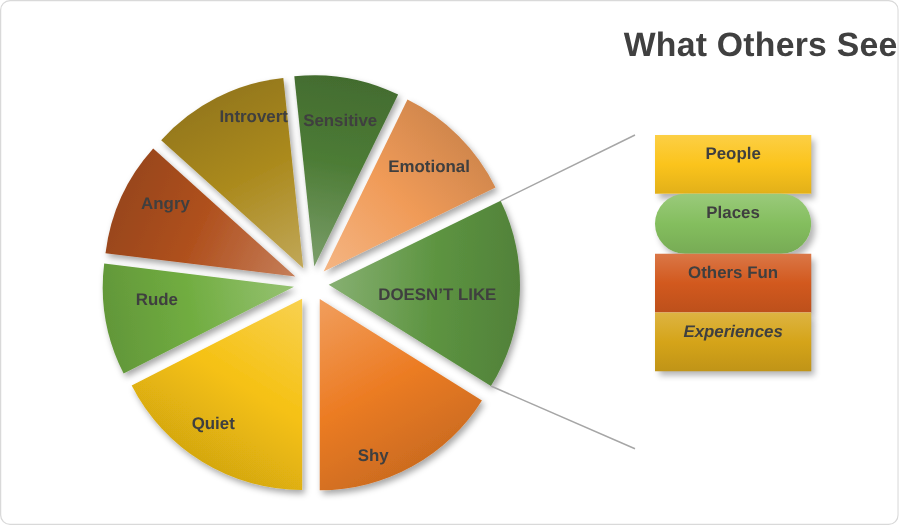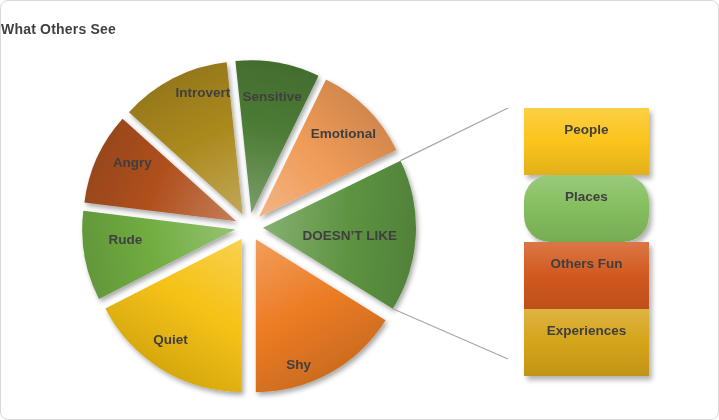--- a/index.html
+++ b/index.html
@@ -10,37 +10,37 @@
     background: #ffffff;
     border: 1px solid #d9d9d9;
     border-radius: 8px;
     overflow: hidden;
     font-family: "Liberation Sans", sans-serif;
   }
   .chart-title {
     position: absolute;
     top: 20px; left: 0; right: 0;
     margin: 0;
-    text-align: left;
-    font-size: 14px;
+    text-align: right;
+    font-size: 27px;
     font-weight: bold;
     color: #404040;
     letter-spacing: 0.2px;
   }
   #pie-svg { position: absolute; left: 0; top: 0; }
   .slice-label {
     font-family: "Liberation Sans", sans-serif;
     font-size: 13.5px;
     font-weight: bold;
     pointer-events: none;
   }
   .bar {
     position: absolute;
     left: 507px; top: 107px;
-    width: 125px; height: 268px;
+    width: 125px; height: 189px;
     display: flex;
     flex-direction: column;
     padding-left: 16px;
   }
   .bar-seg {
     position: relative;
     width: 100%;
     box-shadow: 3px 4px 5px rgba(0,0,0,0.30);
   }
   .bar-seg-label {
@@ -130,16 +130,16 @@
       <div class="bar-seg" style="height: 25%; background: linear-gradient(rgb(252, 207, 69) 0%, rgb(251, 196, 28) 50%, rgb(226, 176, 25) 100%);">
         <span class="bar-seg-label" style="color: rgb(63, 63, 63);">People</span>
       </div>
       <div class="bar-seg" style="height: 25%; background: linear-gradient(rgb(154, 202, 123) 0%, rgb(132, 190, 94) 50%, rgb(119, 171, 85) 100%); border-radius: 26px;">
         <span class="bar-seg-label" style="color: rgb(63, 63, 63);">Places</span>
       </div>
       <div class="bar-seg" style="height: 25%; background: linear-gradient(rgb(218, 119, 71) 0%, rgb(210, 89, 30) 50%, rgb(189, 80, 27) 100%);">
         <span class="bar-seg-label" style="color: rgb(63, 63, 63);">Others Fun</span>
       </div>
       <div class="bar-seg" style="height: 25%; background: linear-gradient(rgb(221, 180, 66) 0%, rgb(213, 164, 25) 50%, rgb(192, 148, 23) 100%);">
-        <span class="bar-seg-label" style="color: rgb(63, 63, 63);">Experiences</span>
+        <span class="bar-seg-label" style="color: rgb(63, 63, 63); font-style: italic;">Experiences</span>
       </div>
     </div>
 </div>
 
 </body></html>

